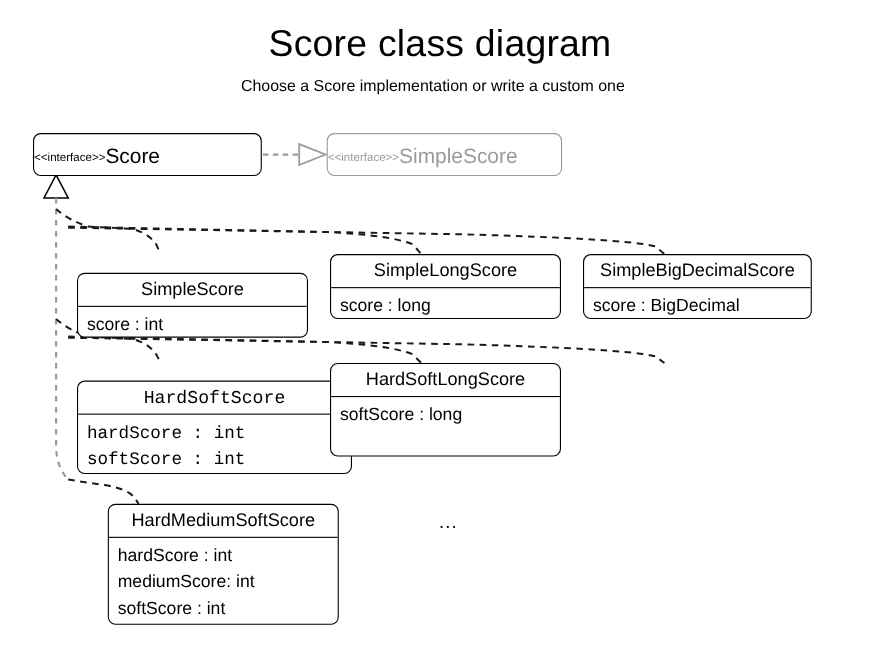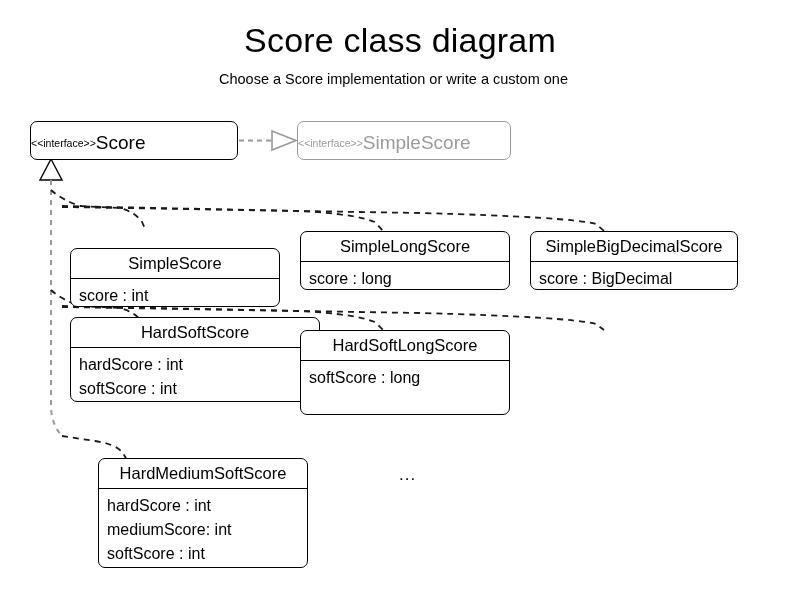--- a/index.html
+++ b/index.html
@@ -179,21 +179,21 @@
     </div>
   </div>
 
   <div class="uml-box" style="left:530px; top:231px; width:208px; height:59px;">
     <div class="class-header">SimpleBigDecimalScore</div>
     <div class="class-attrs">
       <div class="attr-line">score : BigDecimal</div>
     </div>
   </div>
 
-  <div class="uml-box" style="left:70px; top:317px; width:250px; height:85px;">
+  <div class="uml-box" style="left:70px; top:346px; width:250px; height:85px;font-family:Liberation Mono, monospace;">
     <div class="class-header">HardSoftScore</div>
     <div class="class-attrs">
       <div class="attr-line">hardScore : int</div>
       <div class="attr-line">softScore : int</div>
     </div>
   </div>
 
   <div class="uml-box" style="left:300px; top:330px; width:210px; height:85px;">
     <div class="class-header">HardSoftLongScore</div>
     <div class="class-attrs">

